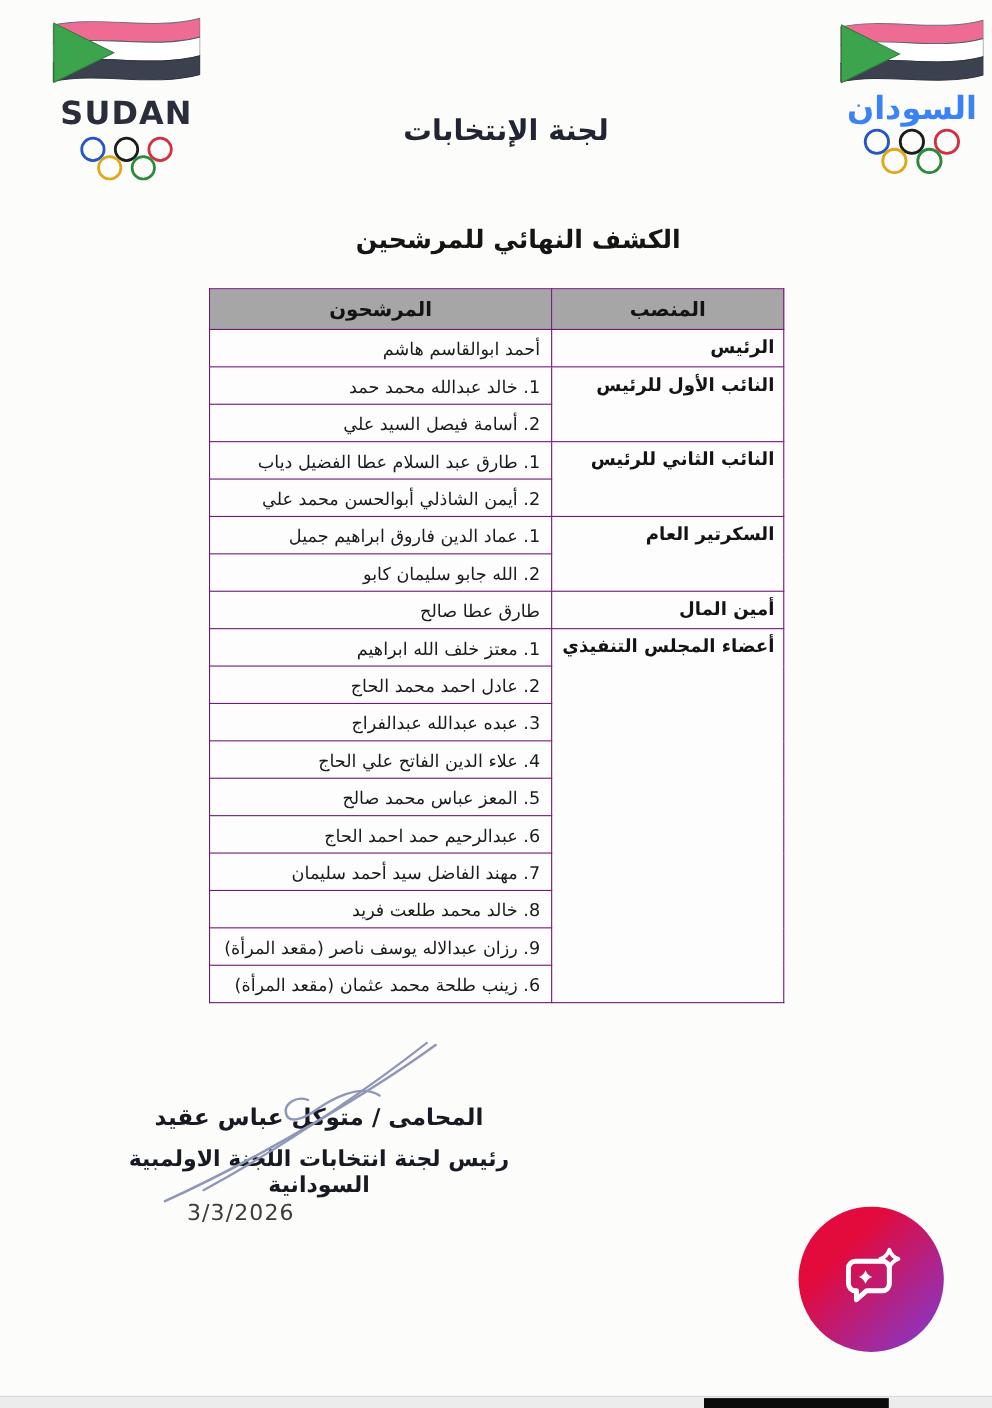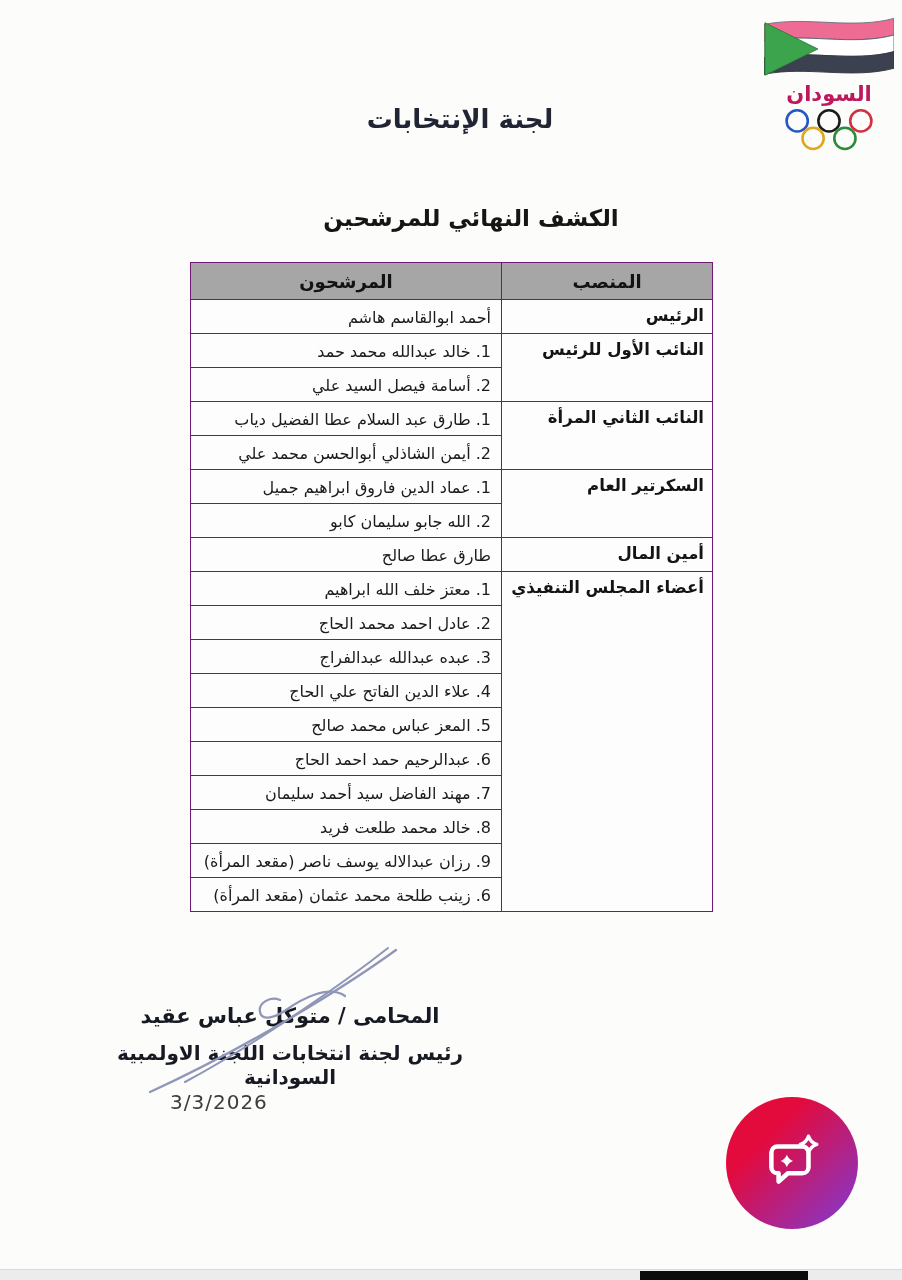--- a/index.html
+++ b/index.html
@@ -6,21 +6,21 @@
   body { background:#888; font-family:"DejaVu Sans", sans-serif; }
   .page {
     position:relative; width:902px; height:1280px; margin:0 auto;
     background:#fcfcfb; overflow:hidden;
   }
   
   .logo { position:absolute; display:flex; flex-direction:column; align-items:center; }
   .logo-left  { left:44px;  top:12px; width:142px; }
   .logo-right { left:758px; top:14px; width:142px; }
   .logo-label-en { font-size:29px; font-weight:bold; color:#2a2d3a; letter-spacing:1px; margin-top:2px; }
-  .logo-label-ar { font-size:21px; font-weight:bold; color:#be185d; direction:rtl; line-height:1.0; }
+  .logo-label-ar { font-size:29px; font-weight:bold; color:#3b82f6; direction:rtl; line-height:1.0; }
   .rings { margin-top:3px; }
   .org-title-1 {
     position:absolute; left:175px; top:16px; width:565px; text-align:center;
     font-size:42px; font-weight:bold; color:#202433; direction:rtl;
   }
   .org-title-2 {
     position:absolute; left:270px; top:104px; width:380px; text-align:center;
     font-size:26px; font-weight:bold; color:#202433; direction:rtl;
   }
   
@@ -76,20 +76,36 @@
   .hscroll-thumb {
     position:absolute; left:640px; top:1px; width:168px; height:10px;
     background:var(--scrollbar-thumb,#0b0b0b);
   }
 </style>
 </head>
 <body>
 
 <div class="page">
 
+  <div class="logo logo-left">
+    <svg width="134" height="72" viewBox="0 0 140 80" preserveAspectRatio="none">
+      <path d="M0,12 C45,2 95,18 140,5 L140,24 C95,37 45,21 0,31 Z" style="fill:var(--flag-red);stroke:#6a6f7c;stroke-width:1"></path>
+      <path d="M0,31 C45,21 95,37 140,24 L140,43 C95,56 45,40 0,50 Z" style="fill:var(--flag-white);stroke:#565b68;stroke-width:1"></path>
+      <path d="M0,50 C45,40 95,56 140,43 L140,62 C95,75 45,59 0,69 Z" style="fill:var(--flag-dark);stroke:#30343f;stroke-width:1"></path>
+      <path d="M1,10 L58,40 L1,70 Z" style="fill:var(--flag-green);stroke:#2c7a38;stroke-width:1"></path>
+    </svg>
+    <div class="logo-label-en">SUDAN</div>
+    <svg class="rings" width="96" height="46" viewBox="0 0 132 62">
+      <circle cx="24" cy="17" r="14" fill="none" stroke-width="3.4" style="stroke:var(--ring-blue)"></circle>
+      <circle cx="66" cy="17" r="14" fill="none" stroke-width="3.4" style="stroke:var(--ring-black)"></circle>
+      <circle cx="108" cy="17" r="14" fill="none" stroke-width="3.4" style="stroke:var(--ring-red)"></circle>
+      <circle cx="45" cy="40" r="14" fill="none" stroke-width="3.4" style="stroke:var(--ring-yellow)"></circle>
+      <circle cx="87" cy="40" r="14" fill="none" stroke-width="3.4" style="stroke:var(--ring-green)"></circle>
+    </svg>
+  </div>
 
   <div class="org-title-2">لجنة الإنتخابات</div>
 
   <div class="logo logo-right">
     <svg width="130" height="70" viewBox="0 0 140 80" preserveAspectRatio="none">
       <path d="M0,12 C45,2 95,18 140,5 L140,24 C95,37 45,21 0,31 Z" style="fill:var(--flag-red);stroke:#6a6f7c;stroke-width:1"></path>
       <path d="M0,31 C45,21 95,37 140,24 L140,43 C95,56 45,40 0,50 Z" style="fill:var(--flag-white);stroke:#565b68;stroke-width:1"></path>
       <path d="M0,50 C45,40 95,56 140,43 L140,62 C95,75 45,59 0,69 Z" style="fill:var(--flag-dark);stroke:#30343f;stroke-width:1"></path>
       <path d="M1,10 L58,40 L1,70 Z" style="fill:var(--flag-green);stroke:#2c7a38;stroke-width:1"></path>
     </svg>
@@ -122,21 +138,21 @@
           <td class="cand-cell">أحمد ابوالقاسم هاشم</td>
         </tr>
         <tr>
           <td class="pos-cell" rowspan="2">النائب الأول للرئيس</td>
           <td class="cand-cell">1. خالد عبدالله محمد حمد</td>
         </tr>
         <tr>
           <td class="cand-cell">2. أسامة فيصل السيد علي</td>
         </tr>
         <tr>
-          <td class="pos-cell" rowspan="2">النائب الثاني المرأة</td>
+          <td class="pos-cell" rowspan="2">النائب الثاني للرئيس</td>
           <td class="cand-cell">1. طارق عبد السلام عطا الفضيل دياب</td>
         </tr>
         <tr>
           <td class="cand-cell">2. أيمن الشاذلي أبوالحسن محمد علي</td>
         </tr>
         <tr>
           <td class="pos-cell" rowspan="2">السكرتير العام</td>
           <td class="cand-cell">1. عماد الدين فاروق ابراهيم جميل</td>
         </tr>
         <tr>

